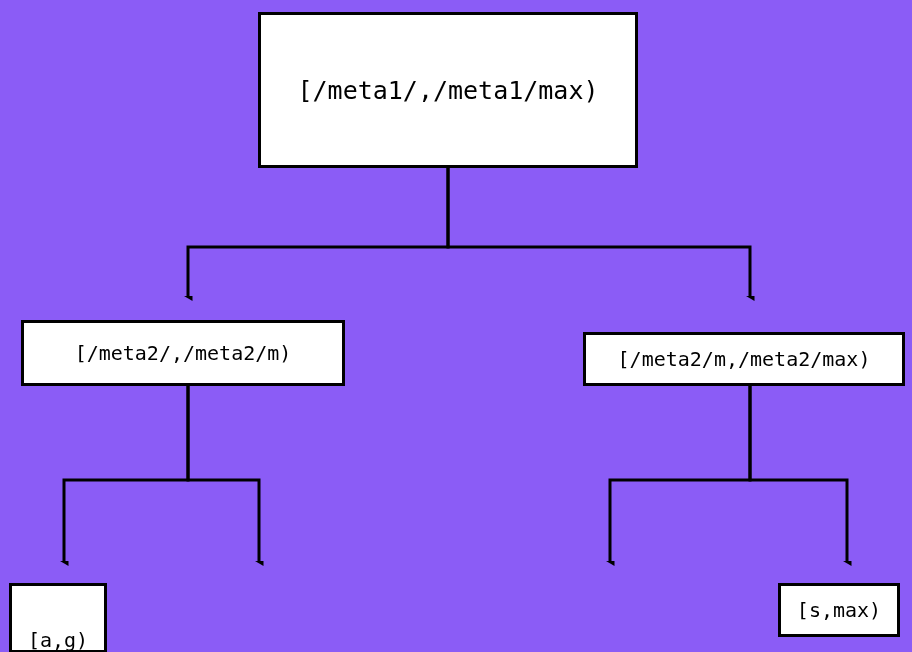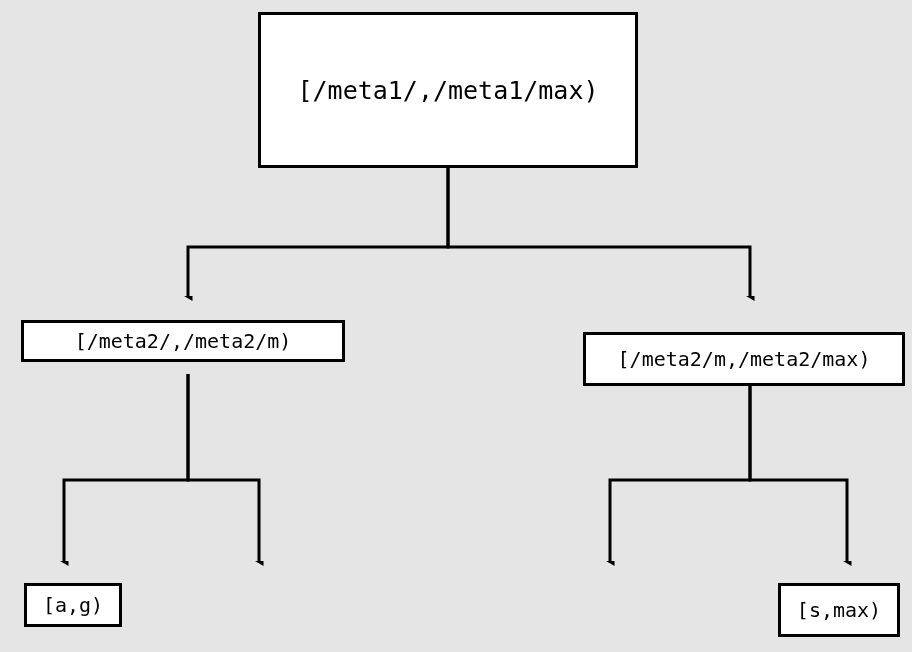--- a/index.html
+++ b/index.html
@@ -8,21 +8,21 @@
     padding: 0;
     background: #ffffff;
   }
   body {
     font-family: "DejaVu Sans Mono", "Liberation Mono", monospace;
   }
   #diagram-canvas {
     position: relative;
     width: 912px;
     height: 652px;
-    background: #e5e5e5;
+    background: #8b5cf6;
     overflow: hidden;
   }
   #edges-layer {
     position: absolute;
     left: 0;
     top: 0;
     width: 912px;
     height: 652px;
     pointer-events: none;
   }
@@ -50,37 +50,38 @@
     top: 12px;
     width: 380px;
     height: 156px;
   }
   #node-root .node-label { font-size: 25px; }
   
   #node-mid-left {
     left: 21px;
     top: 320px;
     width: 324px;
-    height: 42px;
+    height: 66px;
   }
   #node-mid-right {
     left: 583px;
     top: 320px;
     width: 322px;
     height: 54px;
     margin-top: 12px;
   }
   #node-mid-left .node-label,
   #node-mid-right .node-label { font-size: 20px; }
   
   #node-leaf-ag {
-    left: 24px;
+    left: 9px;
     top: 583px;
     width: 98px;
-    height: 44px;
+    height: 70px;
+    align-items: flex-end;
   }
   #node-leaf-gm {
     left: 204px;
     top: 583px;
     width: 99px;
     height: 54px;
   }
   #node-leaf-ms {
     left: 553px;
     top: 583px;

